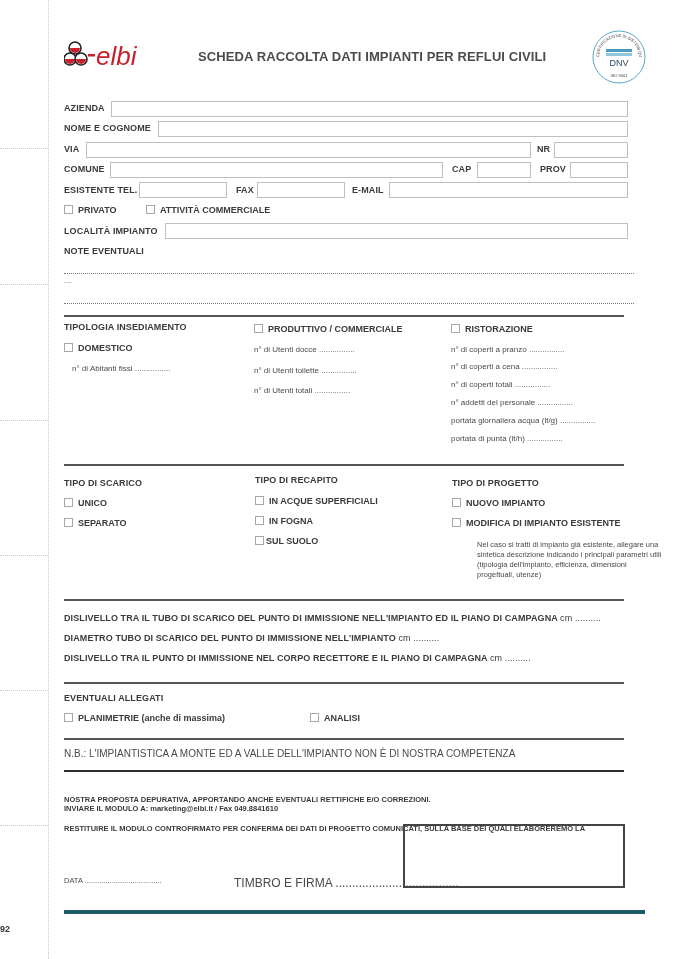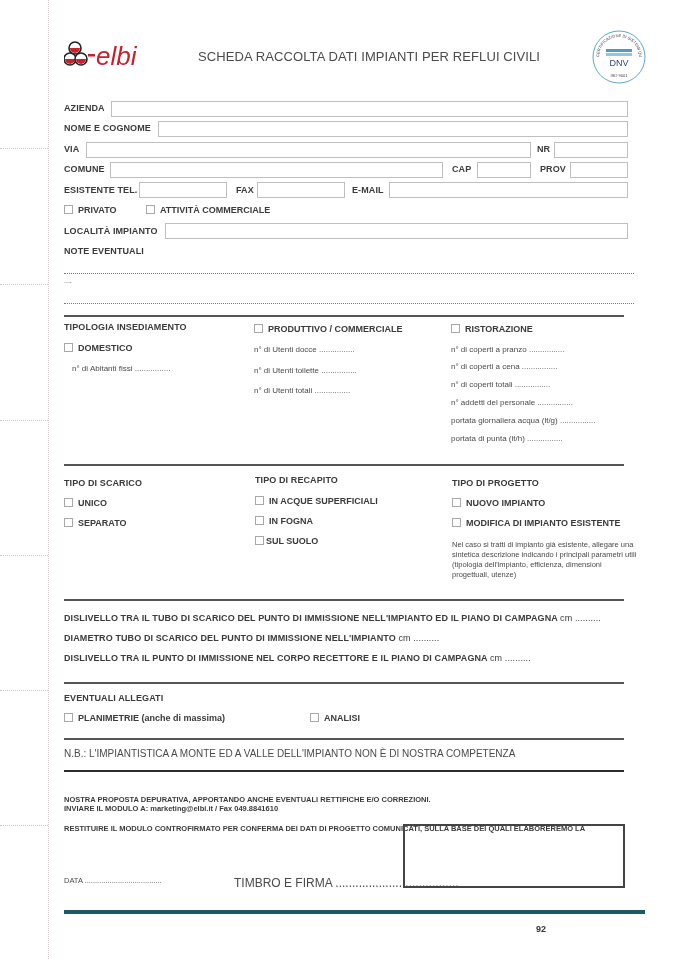--- a/index.html
+++ b/index.html
@@ -9,22 +9,22 @@
   .vguide { position: absolute; left: 48px; top: 0; height: 959px; border-left: 1px dotted #d7c4c8; }
   .hguide { position: absolute; left: 0; width: 48px; border-top: 1px dotted #d7c4c8; }
 
   .lbl { position: absolute; font-size: 9px; font-weight: bold; color: #3a3a3a; white-space: nowrap; letter-spacing: 0.1px; }
   .field { position: absolute; height: 16px; border: 1px solid #bfbfbf; background: #fff; }
   .cb { display: inline-block; width: 9px; height: 9px; border: 1px solid #a8a8a8; vertical-align: -1px; margin-right: 5px; background:#fff;}
   .opt { position: absolute; font-size: 9px; font-weight: bold; color: #3a3a3a; white-space: nowrap; }
   .sub { position: absolute; font-size: 8px; color: #4a4a4a; white-space: nowrap; }
   .dots { position: absolute; left: 64px; width: 570px; border-top: 1px dotted #777; }
   .rule { position: absolute; left: 64px; width: 560px; height: 2px; background: #555; }
-  .title { position: absolute; left: 198px; top: 49px; font-size: 13px; font-weight: normal; color: #4b4b4b; letter-spacing: 0.1px; white-space: nowrap; }
-  .small { position:absolute; font-size: 7.5px; color:#4a4a4a; line-height: 10px; }
+  .title { position: absolute; left: 198px; top: 49px; font-size: 13px; font-weight: bold; color: #4b4b4b; letter-spacing: 0.1px; white-space: nowrap; }
+  .small { position:absolute; font-size: 7.5px; color:#4a4a4a; line-height: 10px; margin-left: 25px; }
   .note { position:absolute; font-size: 7.5px; font-weight: bold; color:#3a3a3a; line-height: 9px; white-space: nowrap; }
 </style>
 </head>
 <body>
 
 <div class="vguide"></div>
 <div class="hguide" style="top:148px"></div>
 <div class="hguide" style="top:284px"></div>
 <div class="hguide" style="top:420px"></div>
 <div class="hguide" style="top:555px"></div>
@@ -147,13 +147,13 @@
 
 <div class="note" style="left:64px;top:824px">RESTITUIRE IL MODULO CONTROFIRMATO PER CONFERMA DEI DATI DI PROGETTO COMUNICATI, SULLA BASE DEI QUALI ELABOREREMO LA</div>
 <div class="note" style="left:64px;top:795px">NOSTRA PROPOSTA DEPURATIVA, APPORTANDO ANCHE EVENTUALI RETTIFICHE E/O CORREZIONI.</div>
 <div class="note" style="left:64px;top:804px">INVIARE IL MODULO A: marketing@elbi.it / Fax 049.8841610</div>
 
 <div class="sub" style="left:64px;top:876px;font-size:7.5px">DATA  .....................................</div>
 <div class="sub" style="left:234px;top:876px;font-size:12px">TIMBRO E FIRMA .....................................</div>
 <div class="abs" style="left:403px;top:824px;width:222px;height:64px;border:2px solid #444;"></div>
 
 <div class="abs" style="left:64px;top:910px;width:581px;height:4px;background:#1b5a66"></div>
-<div class="abs" style="left:0;width:546px;top:924px;text-align:right;font-size:9px;font-weight:bold;color:#333">92</div>
+<div class="abs" style="left:0;width:546px;top:924px;text-align:left;font-size:9px;font-weight:bold;color:#333">92</div>
 
 </body></html>

